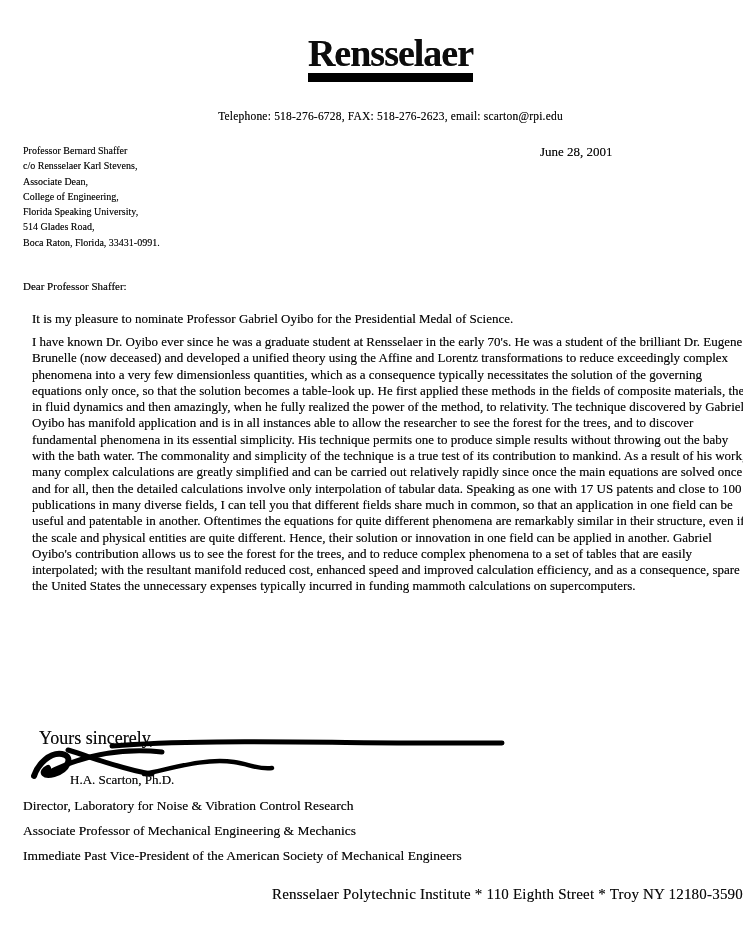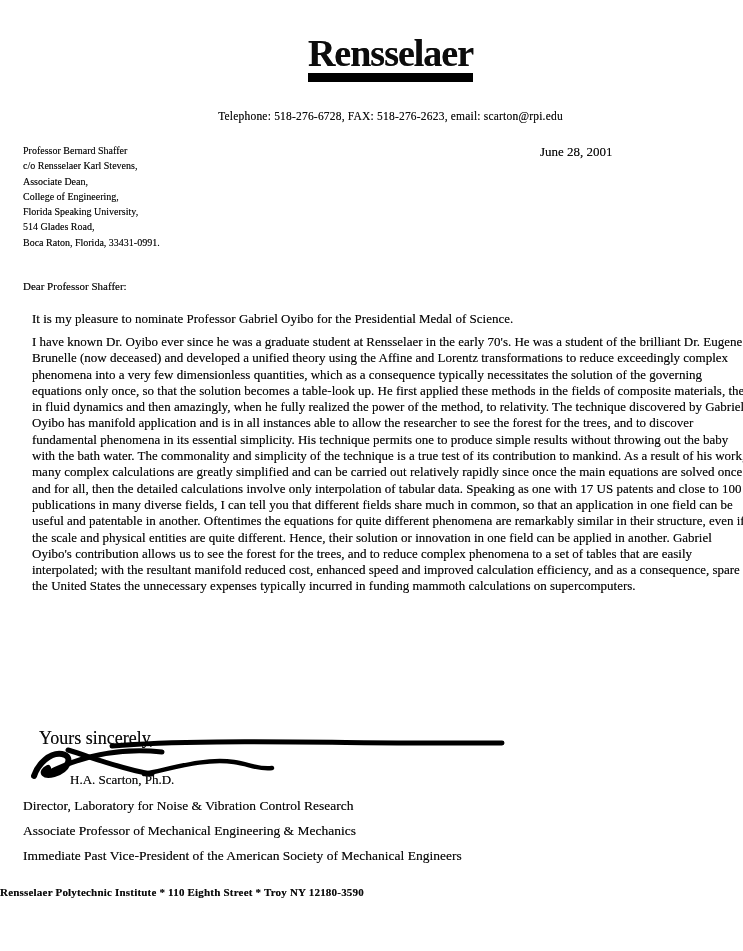--- a/index.html
+++ b/index.html
@@ -42,21 +42,21 @@
   .para-3 { top: 660px; width: 716px; }
   .valediction { position: absolute; left: 39px; top: 728px; font-size: 18px; }
   .signature { position: absolute; left: 24px; top: 734px; }
   .signer-name { position: absolute; left: 23px; top: 772px; font-size: 13px; margin-left: 47px; }
   .signer-title { position: absolute; left: 23px; font-size: 13.5px; text-align: right; }
   .title-1 { top: 798px; }
   .title-2 { top: 823px; }
   .title-3 { top: 848px; }
   .footer {
     position: absolute; left: 0; top: 886px; width: 100%;
-    text-align: left; font-size: 11px; font-weight: 700; letter-spacing: 0.2px;
+    text-align: right; font-size: 15px; font-weight: 400; letter-spacing: 0.2px;
   }
 </style>
 </head>
 <body>
 
 <div class="page">
 
   <div class="header-center" style="top:34px;">
     <span class="logo-wrap">
       <span class="logo-text">Rensselaer</span>

